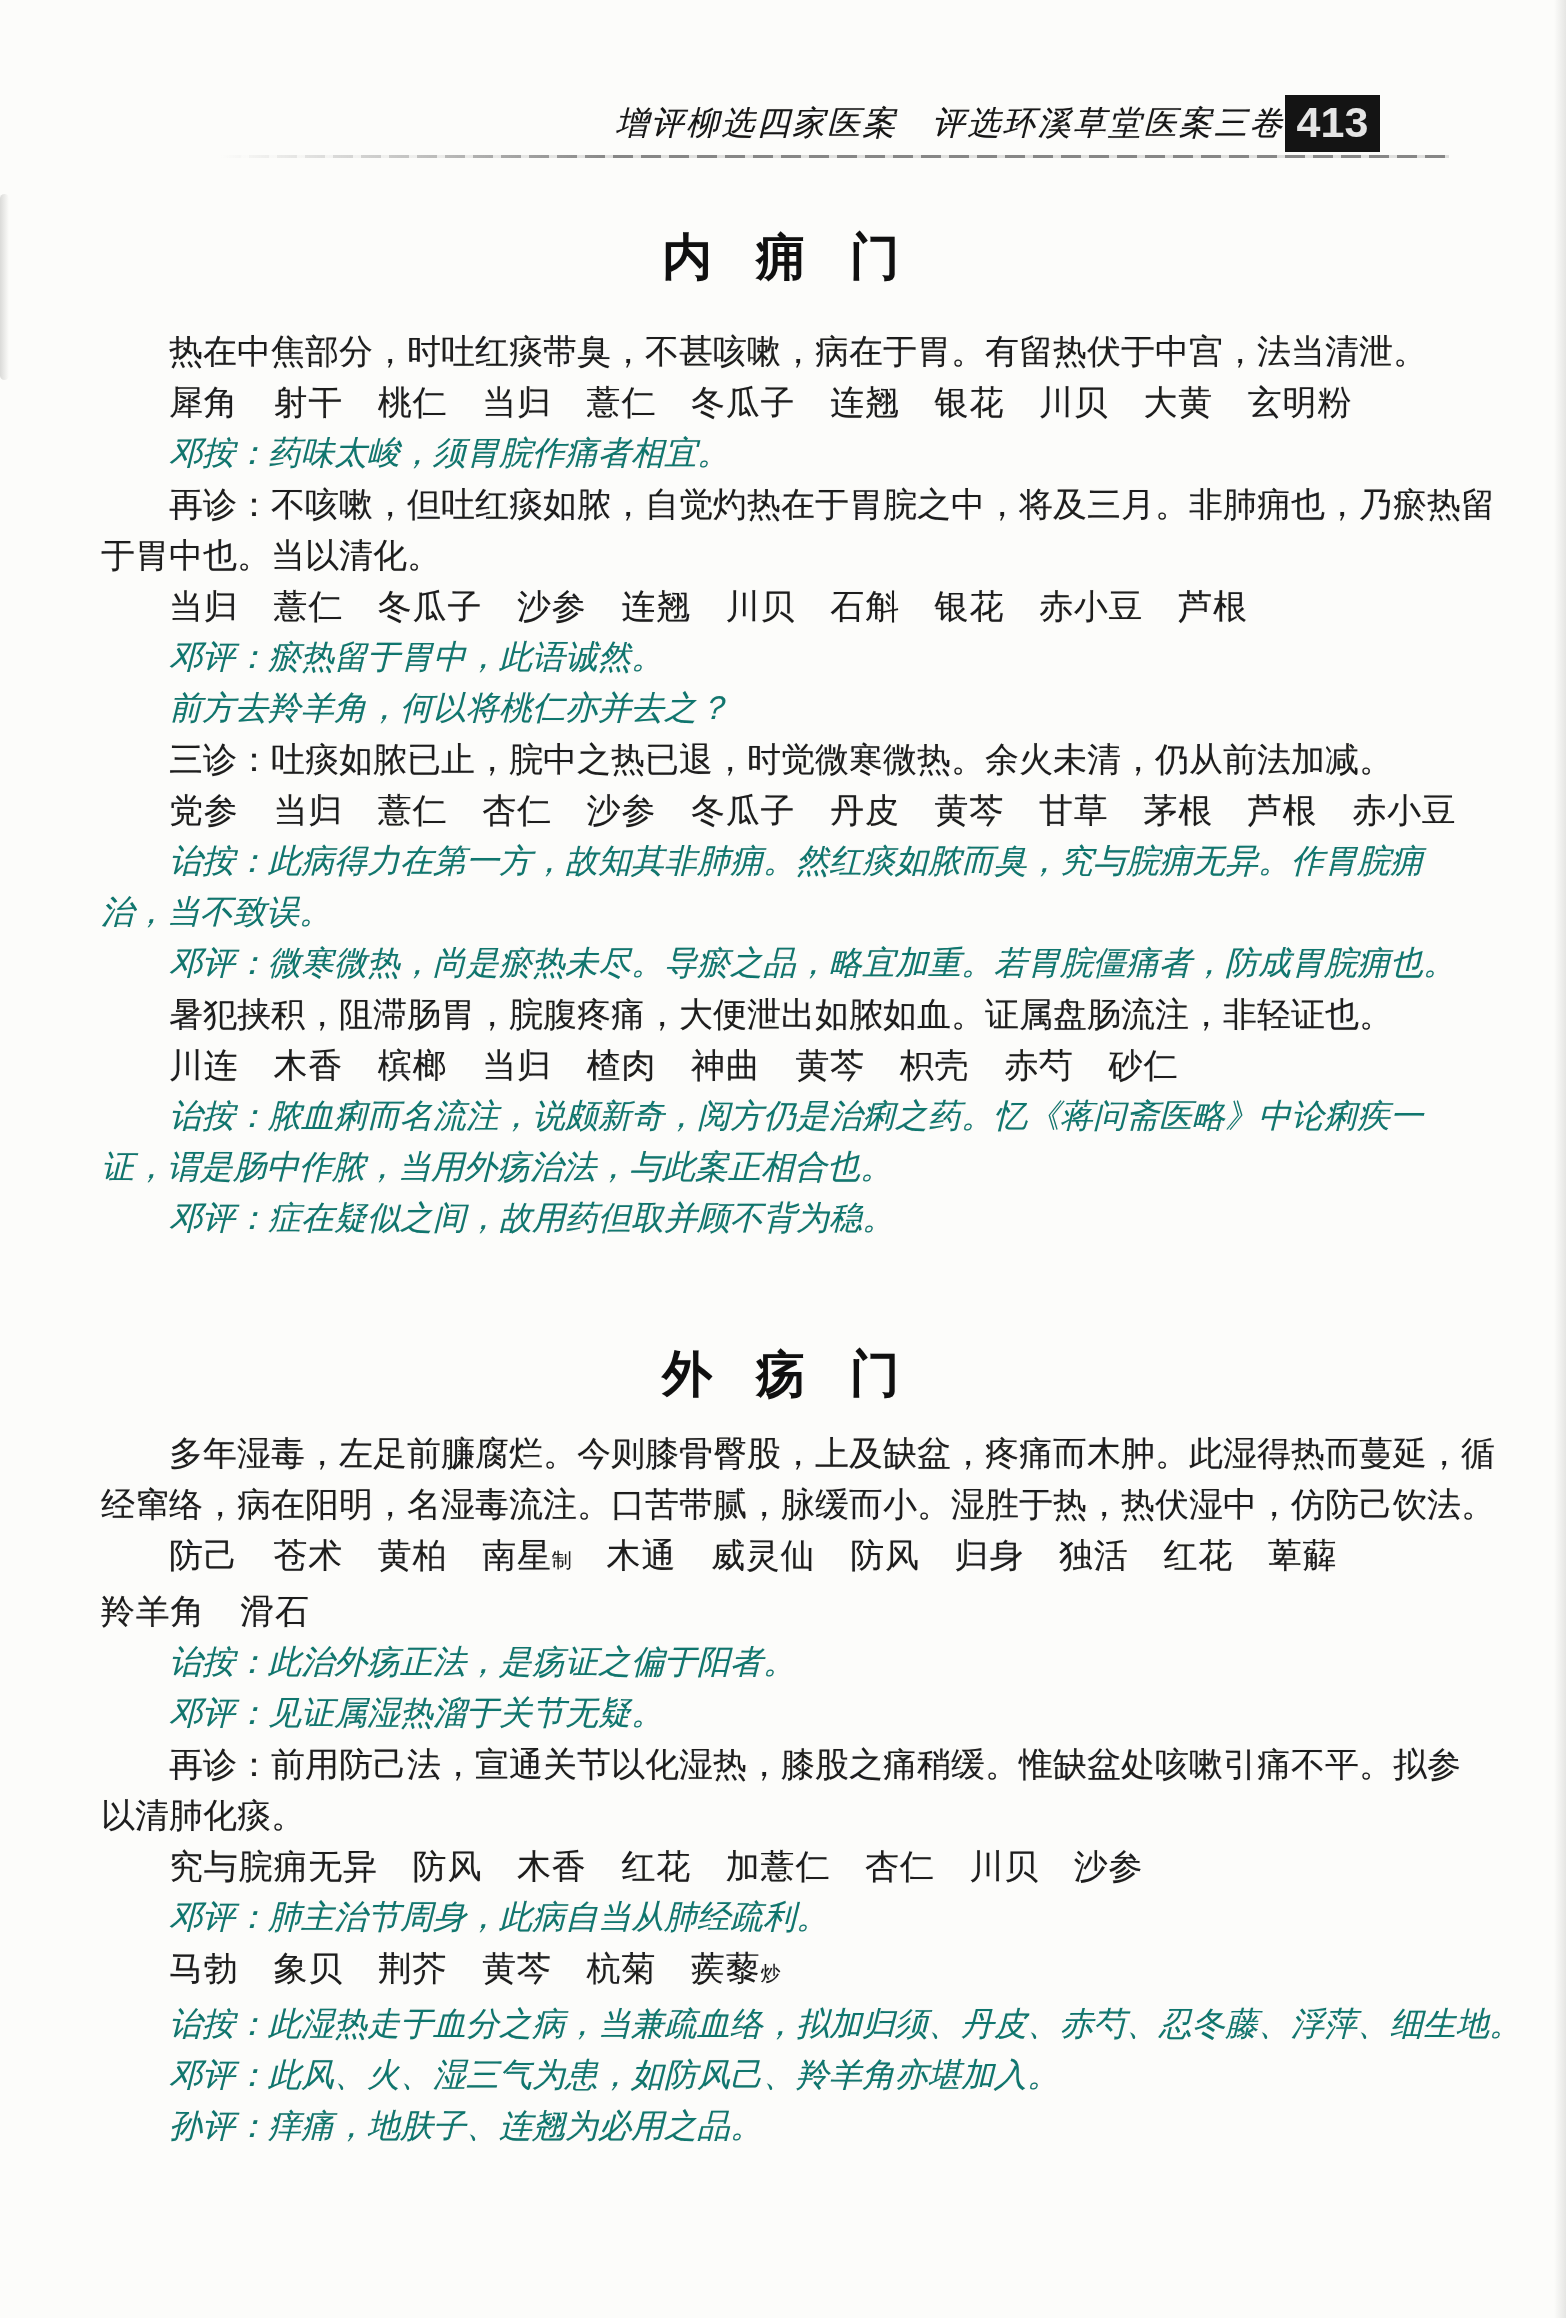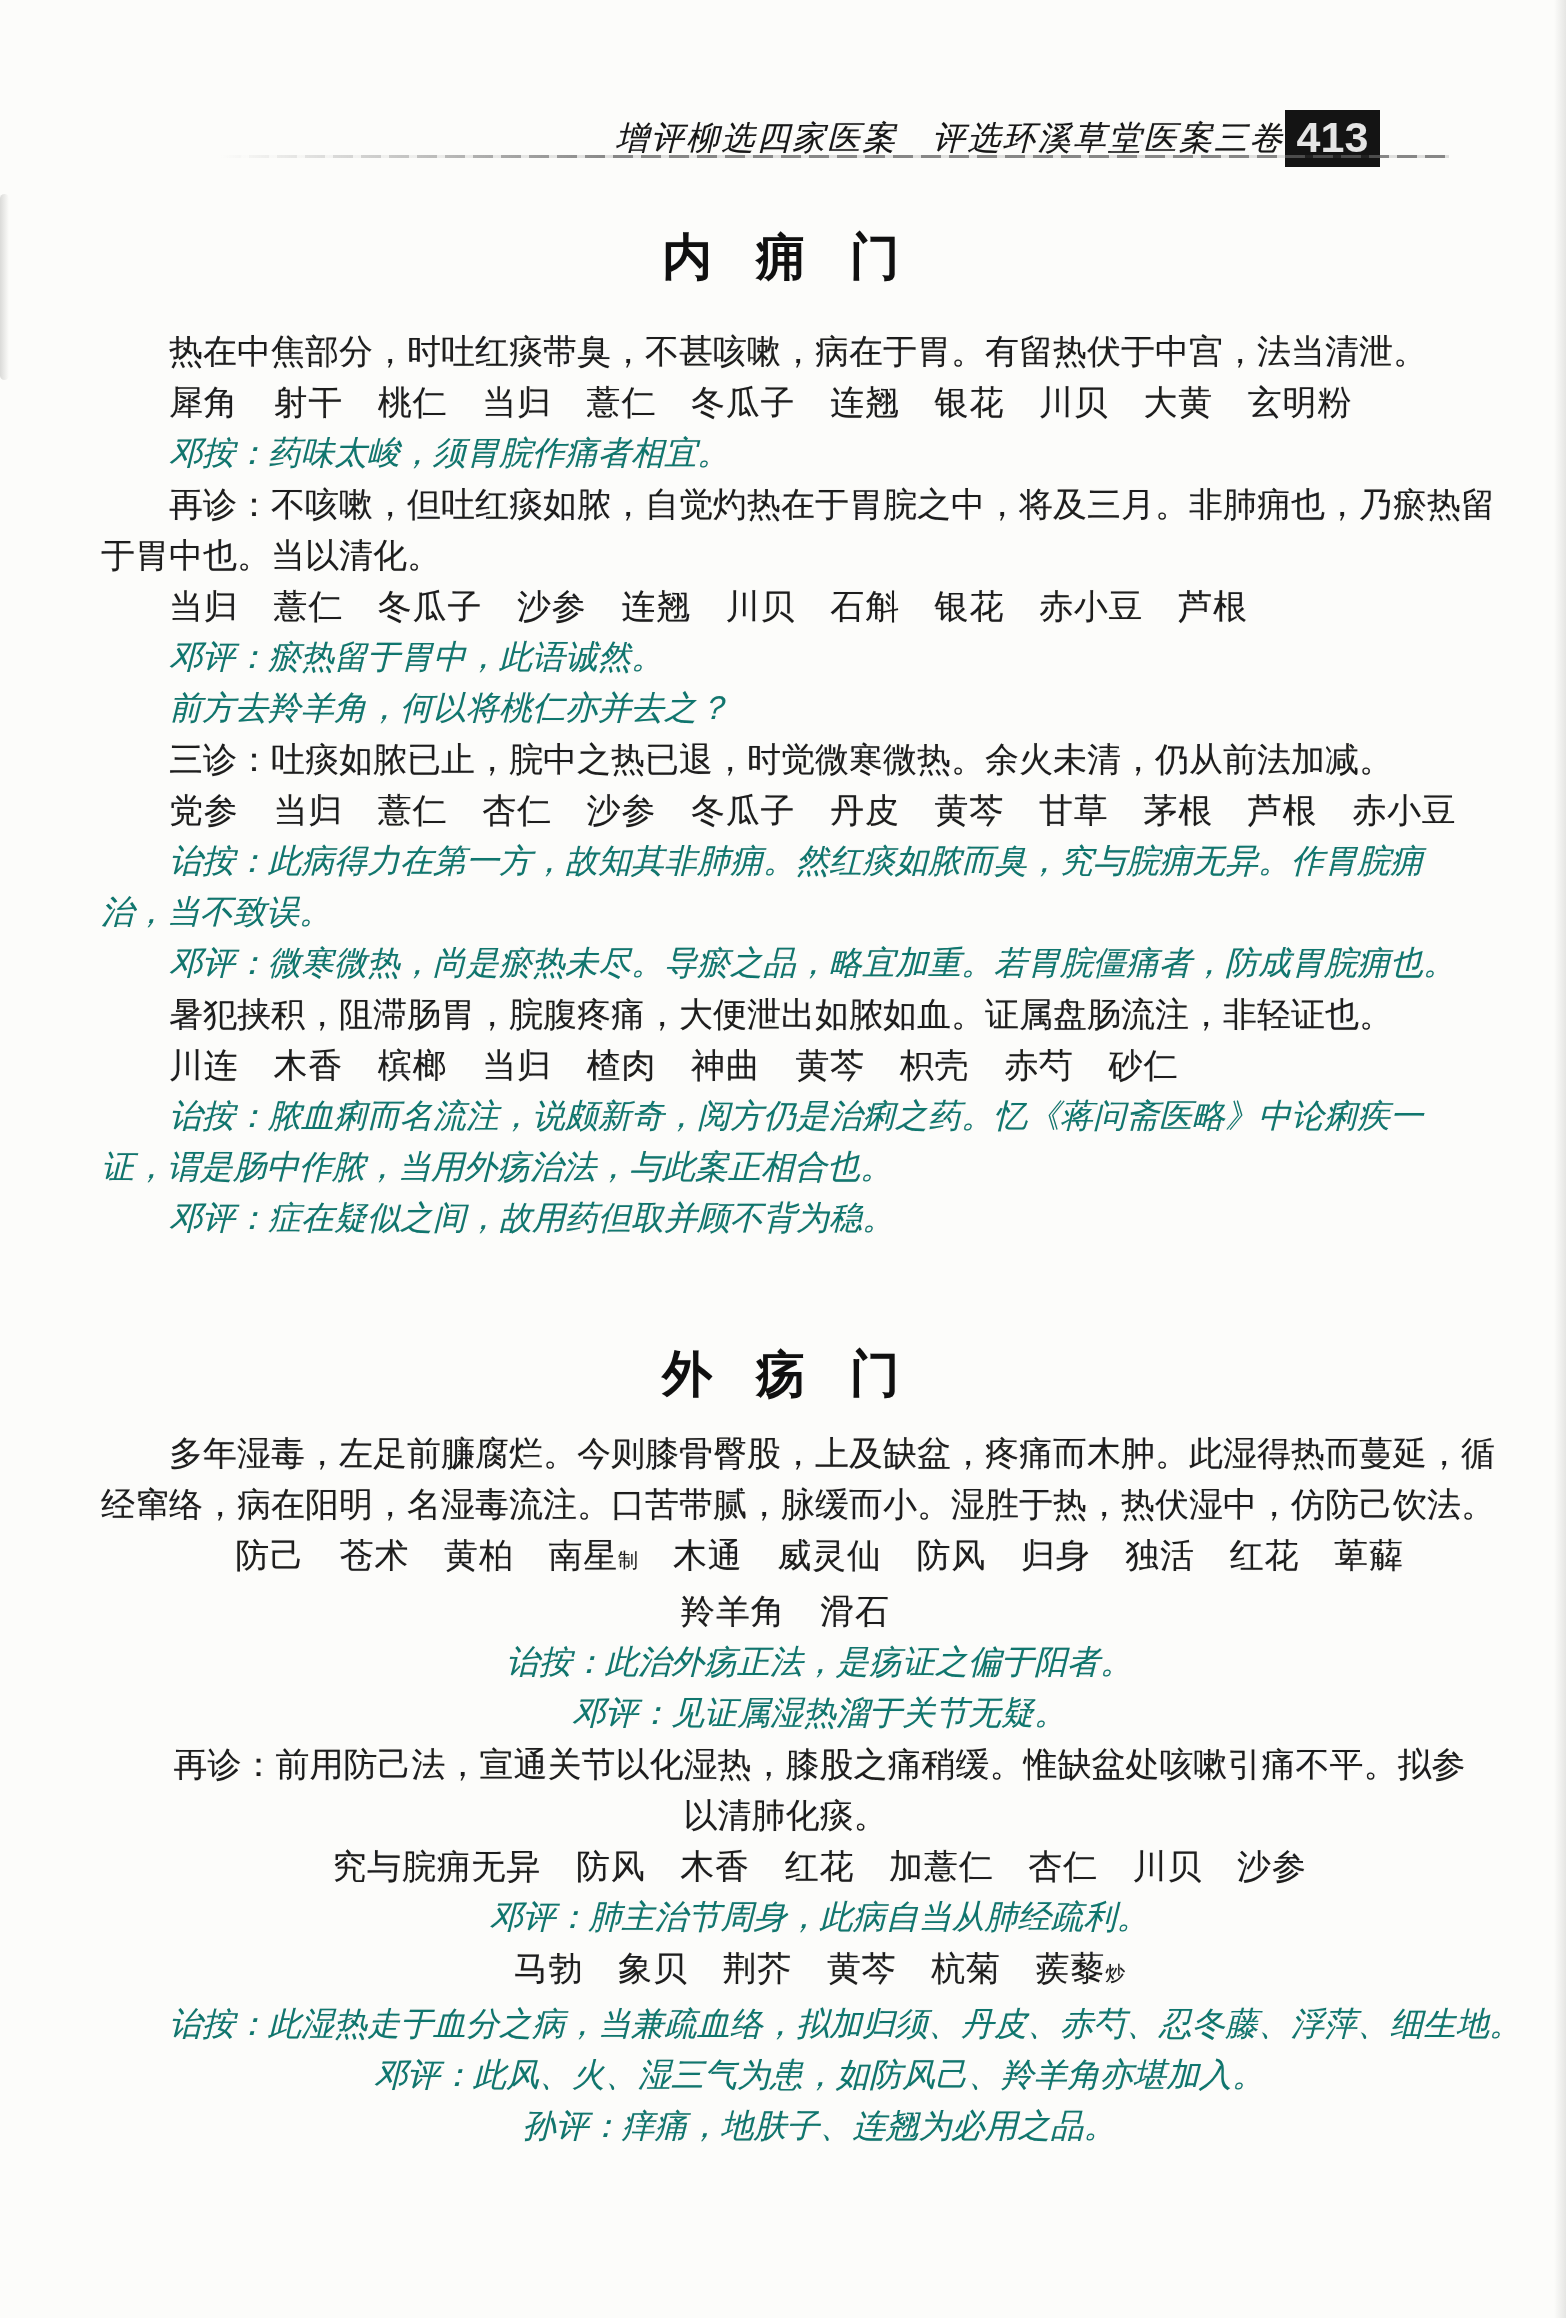--- a/index.html
+++ b/index.html
@@ -12,21 +12,21 @@
     overflow:hidden;
   }
   
   .edge-right{position:absolute;right:0;top:0;bottom:0;width:12.4px;
     background:linear-gradient(to left, rgba(150,150,148,.22), rgba(150,150,148,0));}
   .edge-left-smudge{position:absolute;left:0;top:194px;width:9.3px;height:186px;
     background:linear-gradient(to right, rgba(140,140,138,.30), rgba(140,140,138,0));
     border-radius:6.2px;}
   
   .header-row{
-    position:absolute;top:114px;left:101px;width:1279px;height:48px;
+    position:absolute;top:99px;left:101px;width:1279px;height:48px;
     display:flex;justify-content:flex-end;align-items:center;
   }
   .hdr-title{
     font-size:33px;line-height:1;font-style:italic;letter-spacing:2.3px;color:#161616;
     text-shadow:0 0 0.8px rgba(0,0,0,.3);white-space:nowrap;
   }
   .hdr-gap{display:inline-block;width:34px;}
   .page-badge{
     flex:0 0 auto;
     background:#141414;color:#e5e5e5;
@@ -44,21 +44,21 @@
     position:absolute;left:0;width:100%;text-align:center;
     font-family:"Liberation Sans",sans-serif;font-weight:bold;
     font-size:50px;line-height:1.2;letter-spacing:3.9px;word-spacing:22px;
     color:#101010;text-shadow:0 0 0.8px rgba(0,0,0,.25);
   }
   #title-1{top:227px;}
   #title-2{top:1344px;}
   
   .lines{position:absolute;left:101px;width:1369px;}
   #lines-1{top:326px;}
-  #lines-2{top:1428px;text-align:center;}
+  #lines-2{top:1428px;}
   .line{
     font-size:34px;line-height:51px;white-space:nowrap;
     text-shadow:0 0 0.8px rgba(10,10,10,.28);
   }
   .ind{text-indent:68px;}
   .cmt{font-size:33px;font-style:italic;color:#0f766e;text-shadow:0 0 0.8px rgba(40,40,40,.22);}
   .herbs{letter-spacing:0.8px;}
   .small-note{font-size:20px;letter-spacing:0;}
 </style>
 </head>

